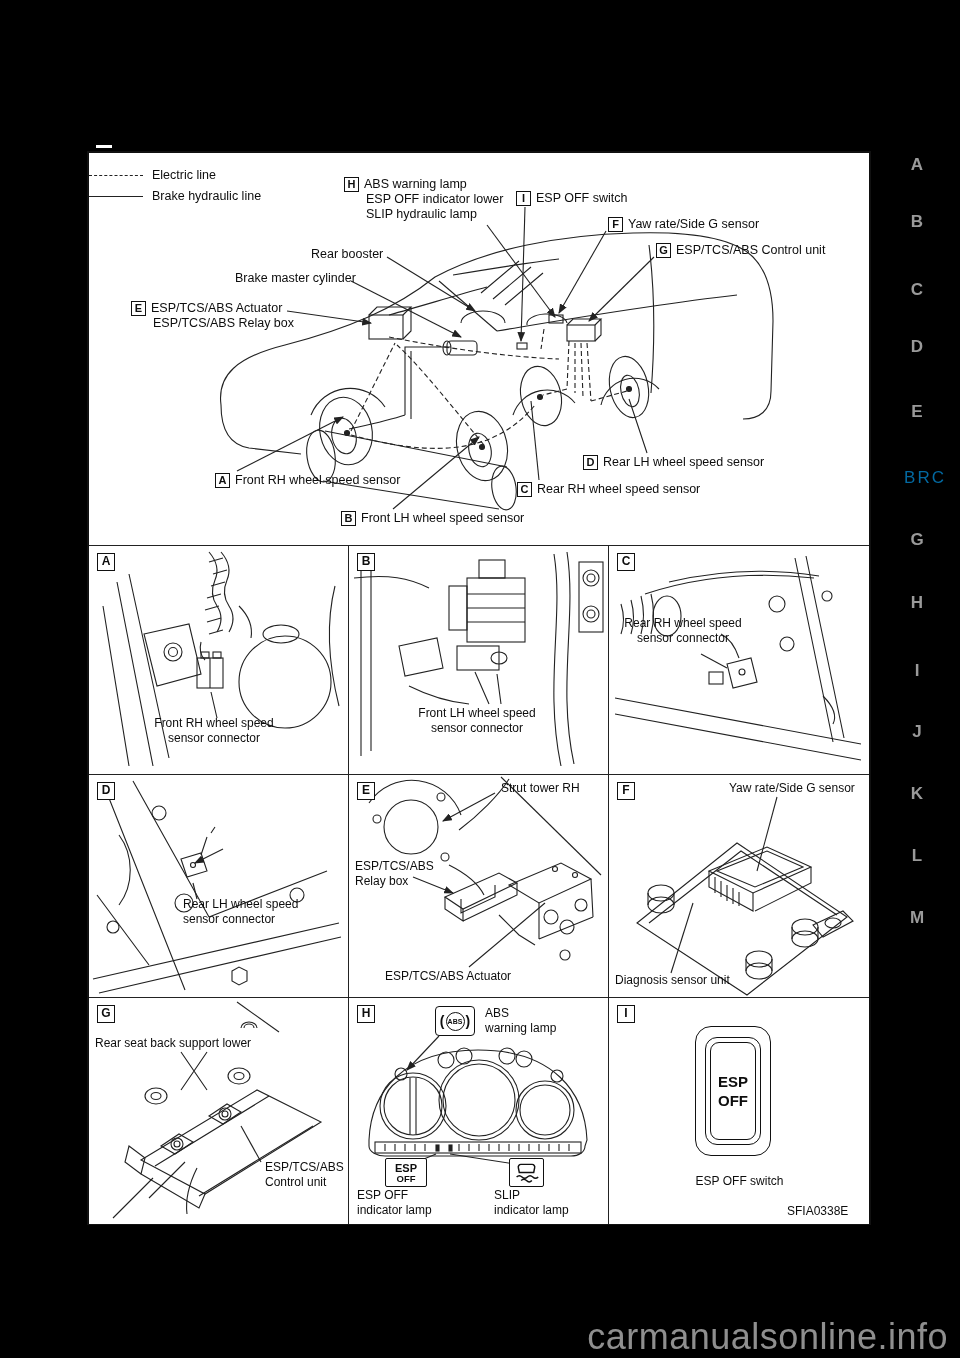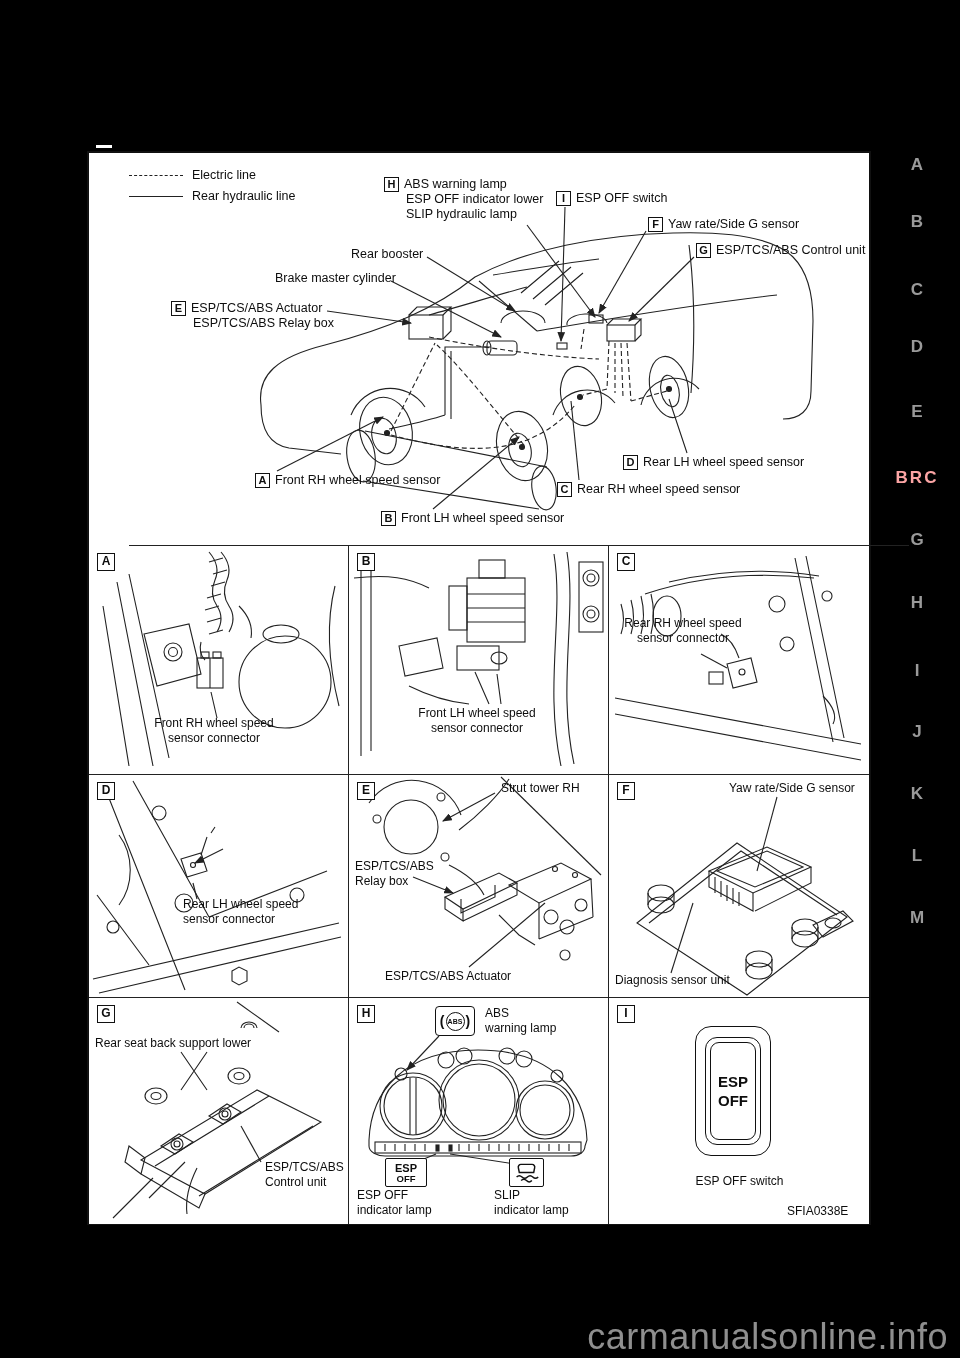--- a/index.html
+++ b/index.html
@@ -2,21 +2,21 @@
 <html><head>
 <meta charset="utf-8">
 <style>
   html,body{margin:0;padding:0;background:#000;}
   body{width:960px;height:1358px;position:relative;overflow:hidden;
        font-family:"Liberation Sans","DejaVu Sans",sans-serif;color:#0d0d0d;}
   .content{position:absolute;left:87px;top:151px;width:784px;height:1074px;
            background:#fff;border:2px solid #111;box-sizing:border-box;}
   .scanmark{position:absolute;left:96px;top:145px;width:16px;height:3px;background:#fff;}
   
-  .top-diagram{position:relative;width:780px;height:392px;border-bottom:1px solid #222;overflow:hidden;margin-left:40px;}
+  .top-diagram{position:relative;width:780px;height:392px;border-bottom:1px solid #222;overflow:hidden;}
   .top-diagram svg{position:absolute;left:0;top:0;}
   .callout{position:absolute;font-size:12.5px;line-height:15px;white-space:nowrap;z-index:3;}
   .crow{display:flex;align-items:center;}
   .kbox{display:inline-flex;justify-content:center;align-items:center;flex:none;
         width:15px;height:15px;border:1.3px solid #111;font-size:11px;font-weight:bold;
         margin-right:5px;background:#fff;box-sizing:border-box;}
   .indent{margin-left:22px;}
   .legend-row{position:absolute;display:flex;align-items:center;gap:9px;font-size:12.5px;z-index:3;}
   .dashline{width:54px;height:0;border-top:1.6px dashed #222;}
   .solidline{width:54px;height:0;border-top:1.6px solid #222;}
@@ -45,21 +45,21 @@
   
   .rocker-outer{position:absolute;border:1.6px solid #111;border-radius:16px;background:#fff;z-index:3;}
   .rocker-inner{position:absolute;left:9px;top:10px;right:9px;bottom:10px;border:1.4px solid #111;border-radius:12px;}
   .rocker-inner2{position:absolute;left:4px;top:4px;right:4px;bottom:4px;border:1px solid #111;border-radius:9px;
                  display:flex;flex-direction:column;justify-content:center;align-items:center;gap:2px;}
   .rocker-inner2 div{font-size:15px;font-weight:bold;line-height:17px;}
   .figcode{position:absolute;font-size:12px;z-index:3;}
   
   .tab{position:absolute;left:888px;width:58px;text-align:center;color:#9a9a9a;
        font-weight:bold;font-size:17px;z-index:2;}
-  .tab.active{color:#fca5a5;font-weight:bold;letter-spacing:2px;}
+  .tab.active{color:#0369a1;font-weight:normal;letter-spacing:2px;text-align:right;}
   .watermark{position:absolute;right:12px;top:1316px;font-size:36px;color:#8f8f8f;
              letter-spacing:0.5px;z-index:2;}
 </style>
 </head>
 <body>
 
 <div class="scanmark"></div>
 
 <div class="content">
 
@@ -139,21 +139,21 @@
         <path d="M 558 300 L 540 246"></path>
       </g>
     </svg>
 
     <div class="legend-row" style="top:15px;">
       <span class="dashline"></span>
       <span>Electric line</span>
     </div>
     <div class="legend-row" style="top:36px;">
       <span class="solidline"></span>
-      <span>Rear hydraulic line</span>
+      <span>Brake hydraulic line</span>
     </div>
 
     <div class="callout" style="left:255px;top:24px;">
       <div class="crow">
           <span class="kbox">H</span>
         <span>ABS  warning lamp</span>
         </div>
       <div class="indent">ESP OFF indicator lower</div>
       <div class="indent">SLIP hydraulic lamp</div>
     </div>

